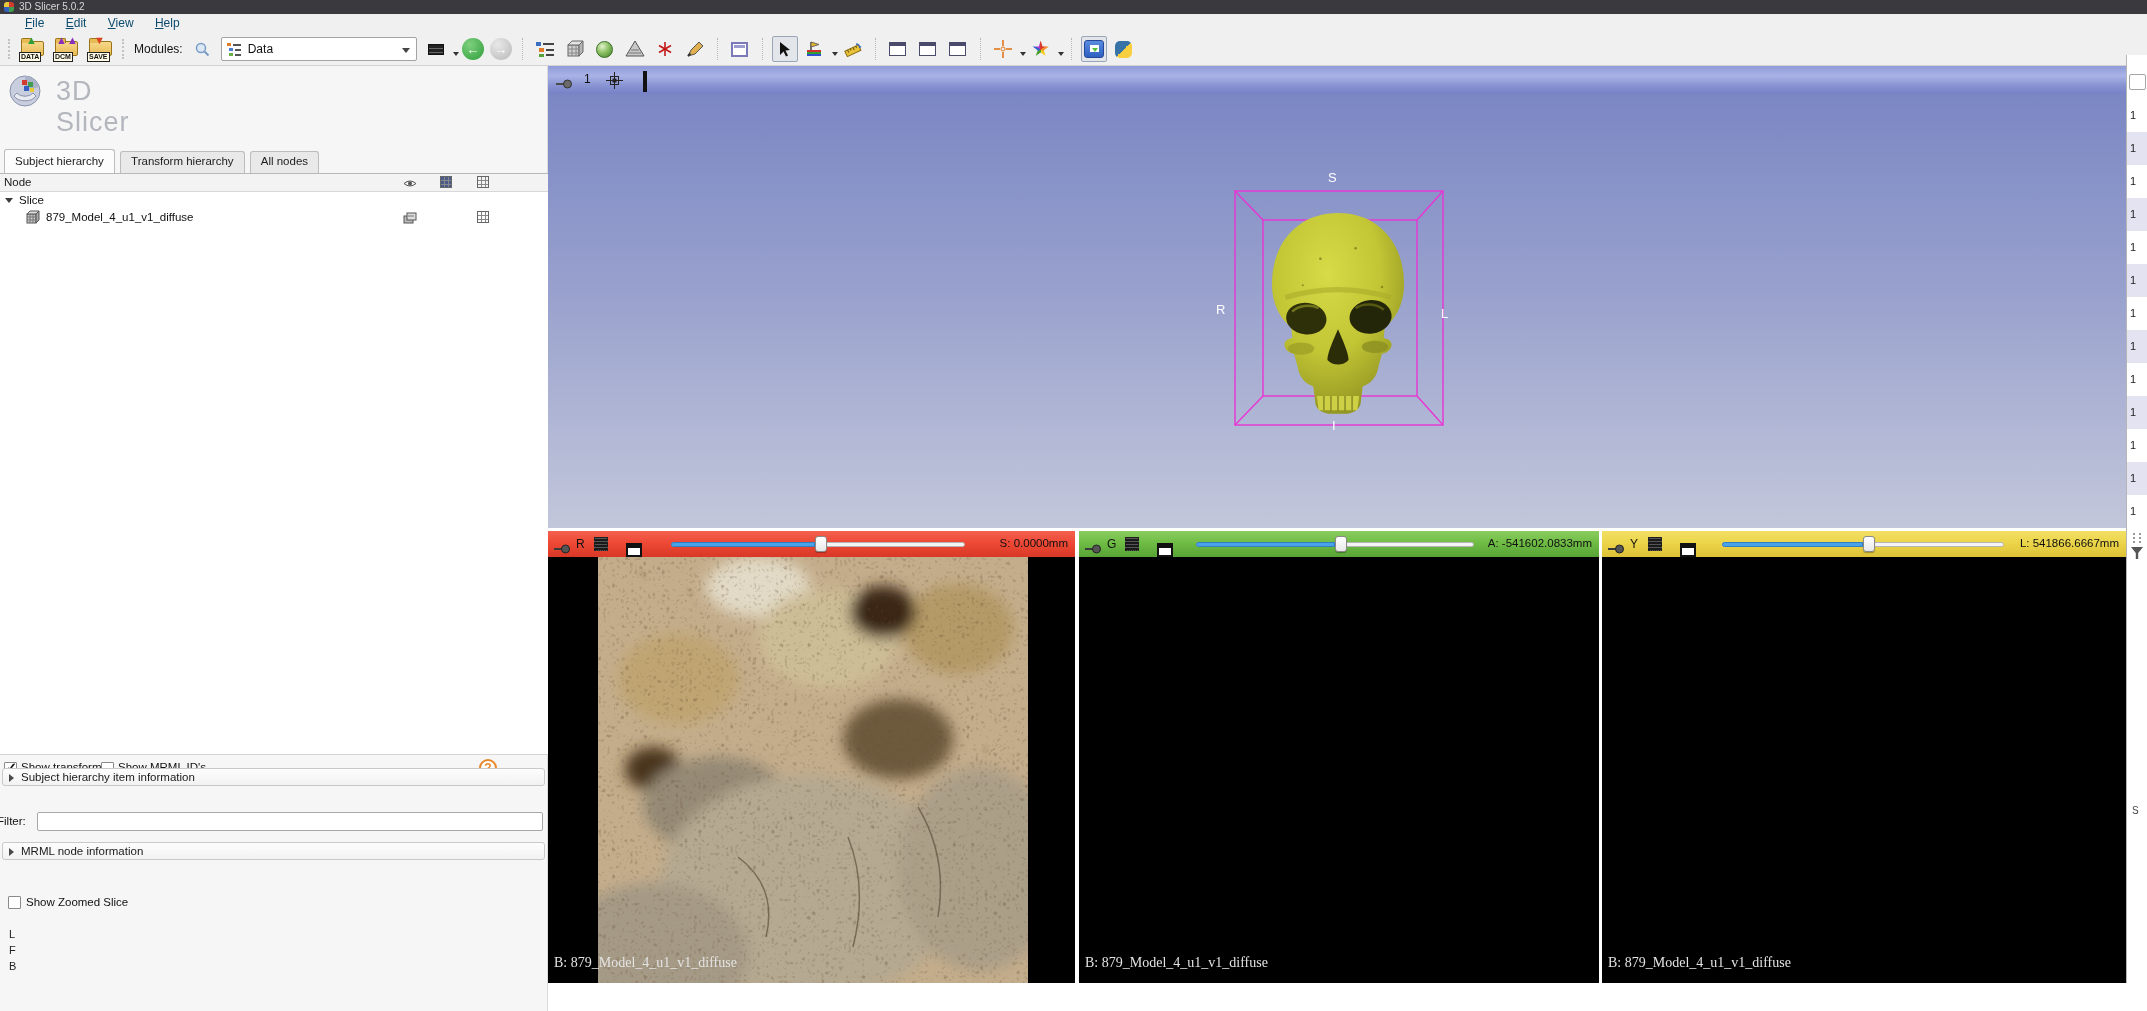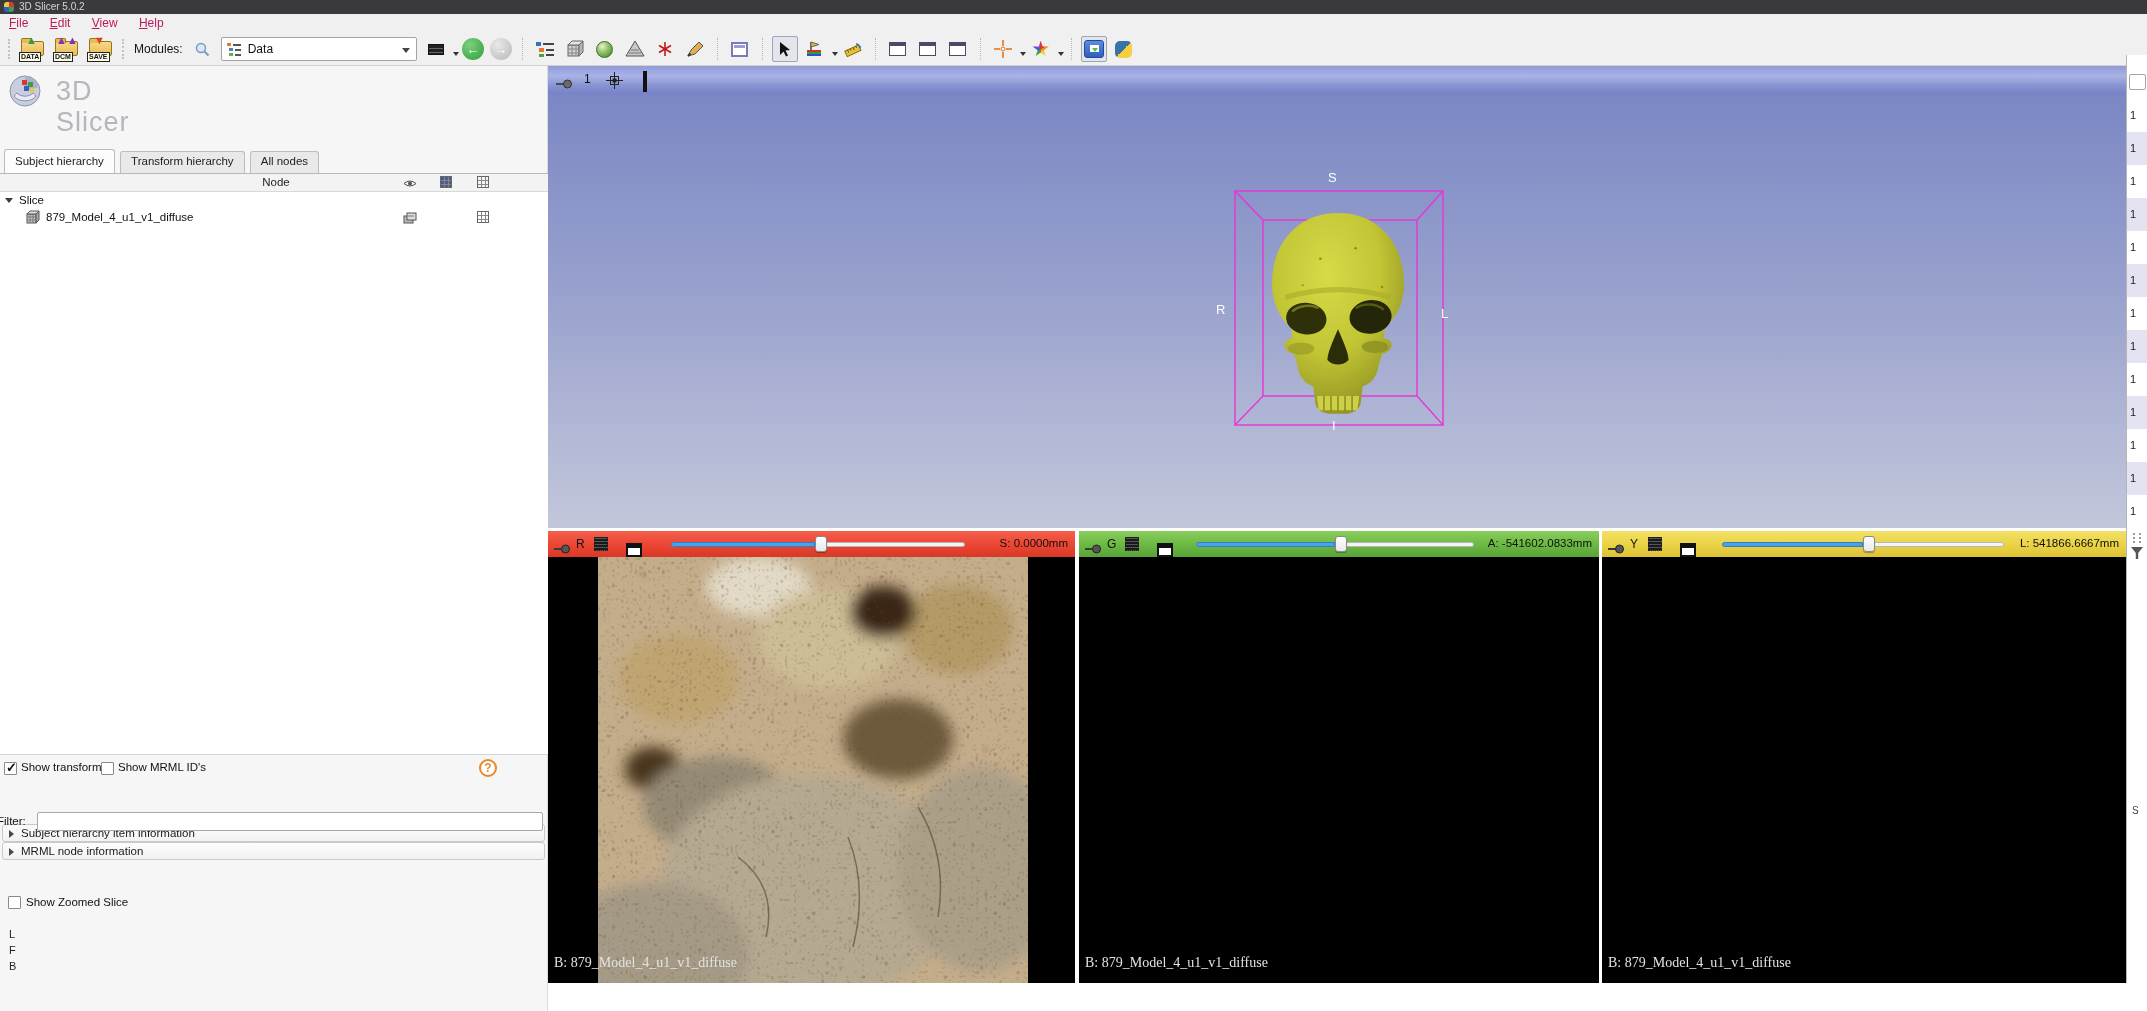--- a/index.html
+++ b/index.html
@@ -7,21 +7,21 @@
   #root { position:relative; width:2147px; height:1011px; background:#fff; overflow:hidden; }
   .abs { position:absolute; }
 
   
   #titlebar { position:absolute; left:0; top:0; width:2147px; height:14px; background:#3a3a3e; color:#d6d6d6; font-size:10px; line-height:14px; }
   #titlebar .appicon { position:absolute; left:4px; top:2px; width:10px; height:10px; border-radius:3px;
      background:conic-gradient(#d23b2f 0 25%, #3f9e4d 25% 50%, #355fc0 50% 75%, #e8c93a 75%); }
   #titlebar .ttl { position:absolute; left:19px; top:0; }
 
   
-  #menubar { position:absolute; left:0; top:14px; width:2147px; height:19px; background:#f0f0f0; font-size:12px; color:#be185d; }
+  #menubar { position:absolute; left:0; top:14px; width:2147px; height:19px; background:#f0f0f0; font-size:12px; color:#0c4a6e;padding-left:16px; }
   #menubar .mn { display:inline-block; padding:2px 9px; height:19px; }
   #menubar .mn::first-letter { text-decoration:underline; }
 
   
   #toolbar { position:absolute; left:0; top:33px; width:2147px; height:33px; background:#f0f0f0; border-bottom:1px solid #d2d2d2;
      display:flex; align-items:center; padding-left:4px; }
   .grip { width:4px; height:20px; border-left:2px dotted #c2c2c2; margin:0 4px; }
   .tsep { width:1px; height:22px; border-left:1px dotted #b8b8b8; margin:0 7px; }
   .tool { position:relative; width:26px; height:26px; display:flex; align-items:center; justify-content:center; margin:0 2px; border-radius:2px; }
   .tool.active { background:#e2e6ea; border:1px solid #98a6b8; }
@@ -53,21 +53,21 @@
   #leftpanel { position:absolute; left:0; top:66px; width:548px; height:945px; background:#f6f6f6; border-right:1px solid #dcdcdc; font-size:11.5px; color:#111; }
   #logo-row { position:absolute; left:6px; top:6px; height:40px; }
   #logo-icon { position:absolute; left:2px; top:2px; width:34px; height:34px; }
   #app-title { position:absolute; left:50px; top:4px; font-size:27px; color:#b3b6bd; letter-spacing:1px; }
   .secbar { position:absolute; left:2px; width:543px; height:18px; background:linear-gradient(#fdfdfd,#f2f2f2); border:1px solid #c9c9c9; border-radius:3px; line-height:16px; padding-left:18px; color:#1a1a1a; }
   .secbar .tri { position:absolute; left:6px; top:5px; width:0; height:0; border:4px solid transparent; border-left:5px solid #4a4a4a; }
   .secbar.open .tri { border:4px solid transparent; border-top:5px solid #4a4a4a; top:7px; left:5px; }
   .tabs { position:absolute; left:4px; top:82px; height:25px; }
   .tab { display:inline-block; height:22px; margin-top:3px; padding:3px 10px 14px 10px; background:#e9e9e9; border:1px solid #bcbcbc; border-bottom:none; border-radius:3px 3px 0 0; margin-right:2px; color:#222; }
   .tab.active { height:25px; margin-top:0; padding-top:5px; background:#fcfcfc; }
-  #tree { position:absolute; left:0; top:107px; width:548px; height:582px; background:#fff; border-top:1px solid #b8b8b8; border-bottom:1px solid #d5d5d5;text-align:center; }
+  #tree { position:absolute; left:0; top:107px; width:548px; height:582px; background:#fff; border-top:1px solid #b8b8b8; border-bottom:1px solid #d5d5d5; }
   #tree-header { position:relative; height:18px; background:#f3f3f3; border-bottom:1px solid #d8d8d8; line-height:17px; padding-left:4px; color:#222; }
   .treerow { position:relative; height:17px; line-height:17px; }
   .tri-d { position:absolute; width:0; height:0; border:4px solid transparent; border-top:5px solid #3c3c3c; top:6px; }
   .rowicon { position:absolute; top:1px; }
   .eyeicon svg, .gridicon, .stackicon { vertical-align:middle; }
   .gridicon { position:absolute; width:12px; height:12px; top:2px; border:1px solid #666;
      background-image:linear-gradient(#888 1px,transparent 1px),linear-gradient(90deg,#888 1px,transparent 1px);
      background-size:4px 4px; background-position:-1px -1px; }
   .swatch { position:absolute; width:24px; height:13px; top:2px; background:#e4e73f; border:1px solid #9a9a9a; }
   .cb { position:absolute; width:13px; height:13px; background:#fff; border:1px solid #8a8a8a; border-radius:1px; }
@@ -339,21 +339,21 @@
         <span class="gridicon" style="left:477px"></span>
       </div>
     </div>
     <div style="position:absolute; left:4px; top:695px; height:16px">
       <span class="cb checked" style="left:0; top:1px"></span>
       <span style="position:absolute; left:17px; width:100px; white-space:nowrap">Show transforms</span>
       <span class="cb" style="left:97px; top:1px"></span>
       <span style="position:absolute; left:114px; white-space:nowrap">Show MRML ID's</span>
       <span class="help-circle" style="left:475px; top:-2px"></span>
     </div>
-    <div class="secbar" style="top:758px">
+    <div class="secbar" style="top:702px">
       <span class="tri"></span>
       <span>Subject hierarchy item information</span>
     </div>
     <div id="filter-row" style="position:absolute; left:0; top:749px; height:20px; width:628px">
       <span style="position:absolute; left:-3px; top:0">Filter:</span>
       <input type="text" value="" style="">
     </div>
     <div class="secbar" style="top:776px">
       <span class="tri"></span>
       <span>MRML node information</span>

